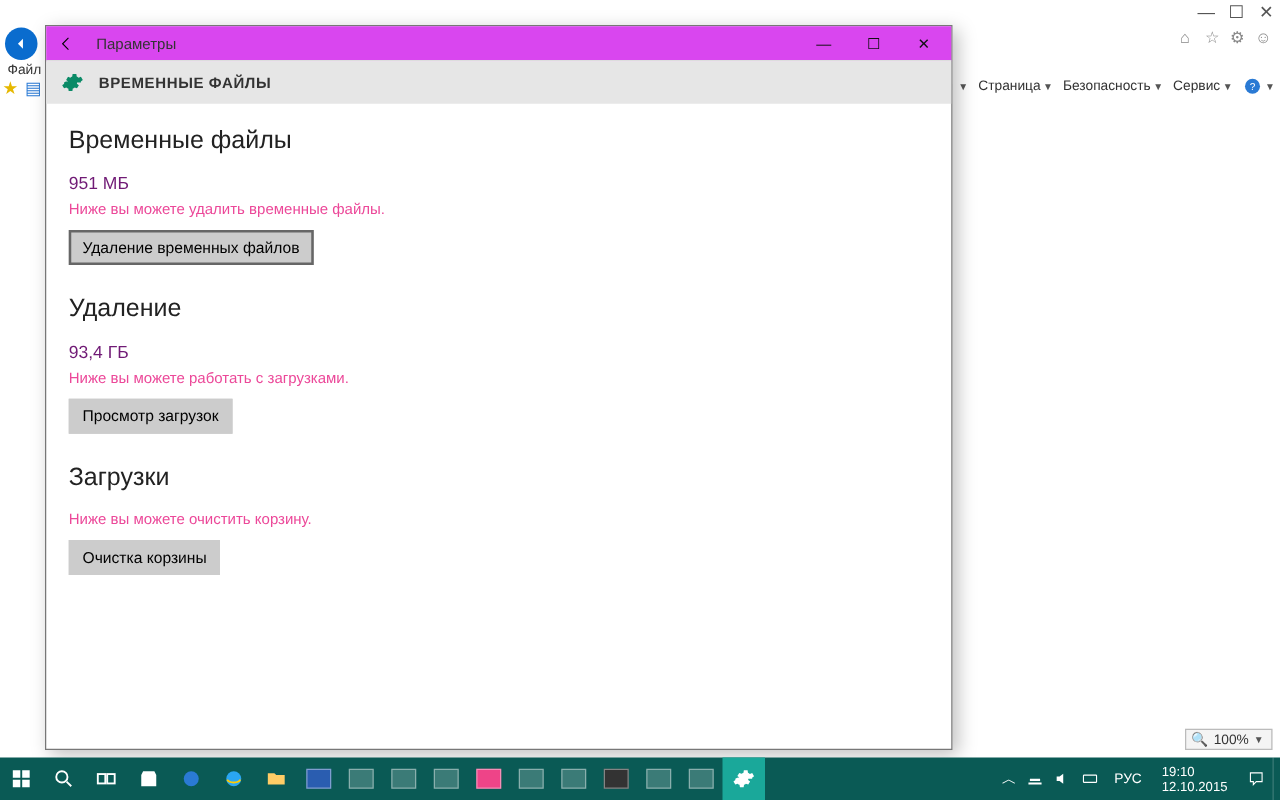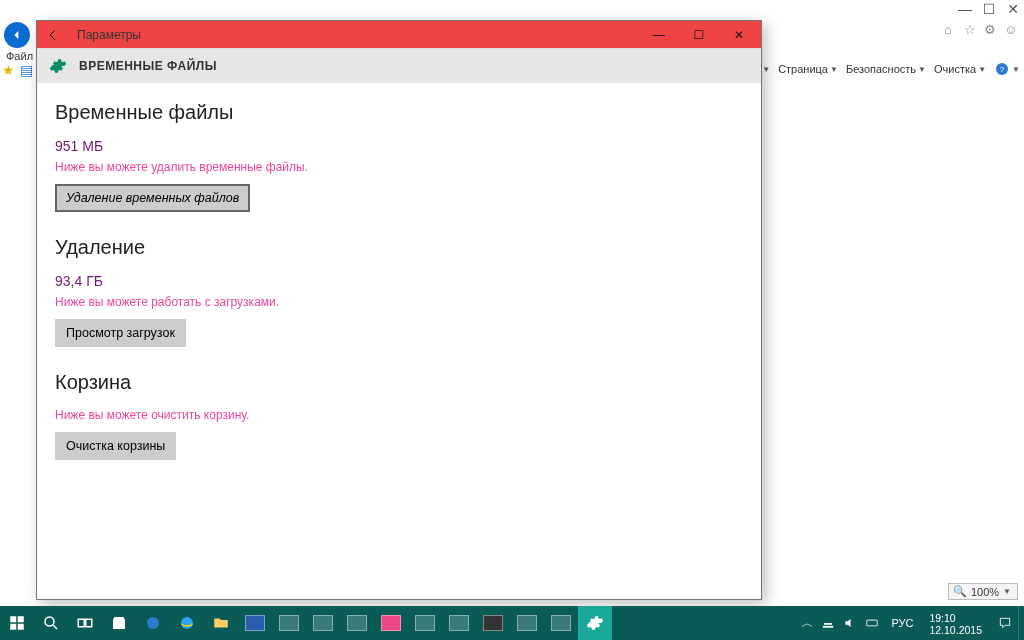--- a/index.html
+++ b/index.html
@@ -41,21 +41,21 @@
   .printer { width:16px; height:14px; }
 
   
   .settings-window {
     position:absolute; left:36px; top:20px; width:726px; height:580px;
     background:#fff; border:1px solid #777; box-shadow: 4px 4px 14px rgba(0,0,0,.25);
     display:flex; flex-direction:column;
   }
   .settings-titlebar {
     height:28px; display:flex; align-items:center; justify-content:space-between;
-    padding:0 2px 0 6px; border-bottom:1px solid #ddd; background:#ef4444;
+    padding:0 2px 0 6px; border-bottom:1px solid #ddd; background:#d946ef;
   }
   .tb-left { display:flex; align-items:center; gap:14px; }
   .tb-back { width:20px; height:20px; display:flex; align-items:center; justify-content:center; }
   .tb-back svg { width:14px; height:14px; stroke:#000; fill:none; stroke-width:1.5; }
   .tb-title { font-size:12px; color:#333; }
   .tb-right { display:flex; }
   .tb-btn { width:40px; height:28px; display:flex; align-items:center; justify-content:center; font-size:12px; color:#111; }
 
   .settings-header {
     height:34px; background:#e6e6e6; display:flex; align-items:center; gap:10px;
@@ -70,21 +70,21 @@
 
   .settings-body { padding:18px 18px 0 18px; overflow:auto; flex:1; }
   .section { margin-bottom:24px; }
   .section h2 { font-weight:400; font-size:20px; color:#222; margin-bottom:14px; }
   .size-label { font-size:14px; color:#701a75; margin-bottom:6px; }
   .desc { font-size:12px; color:#ec4899; margin-bottom:10px; }
   .grey-btn {
     display:inline-block; background:#ccc; color:#000; font-size:12.5px;
     padding:6px 10px; border:1px solid #ccc; cursor:pointer;
   }
-  .grey-btn.focus { border:2px solid #666; padding:5px 9px;font-style:italic; }
+  .grey-btn.focus { border:2px solid #666; padding:5px 9px; }
 
   
   .zoom-ind {
     position:absolute; right:6px; bottom:40px; font-size:11px; color:#333;
     border:1px solid #bbb; background:#f4f4f4; padding:1px 6px 1px 4px;
     display:flex; align-items:center; gap:4px;
   }
 
   
   .taskbar {
@@ -159,21 +159,21 @@
     </span>
     <span class="drop">
       <span>Страница</span>
       <span class="caret">▼</span>
     </span>
     <span class="drop">
       <span>Безопасность</span>
       <span class="caret">▼</span>
     </span>
     <span class="drop">
-      <span>Очистка</span>
+      <span>Сервис</span>
       <span class="caret">▼</span>
     </span>
     <span class="drop">
       <svg viewBox="0 0 24 24" width="16" height="16">
           <circle cx="12" cy="12" r="9" fill="#2a7ad4"></circle>
           <text x="12" y="16" text-anchor="middle" font-size="12" fill="#fff">?</text>
         </svg>
       <span class="caret">▼</span>
     </span>
   </div>
@@ -221,21 +221,21 @@
     </div>
 
     <div class="section">
       <h2>Удаление</h2>
       <div class="size-label">93,4 ГБ</div>
       <div class="desc">Ниже вы можете работать с загрузками.</div>
       <div class="grey-btn">Просмотр загрузок</div>
     </div>
 
     <div class="section">
-      <h2>Корзина</h2>
+      <h2>Загрузки</h2>
       <div class="desc">Ниже вы можете очистить корзину.</div>
       <div class="grey-btn">Очистка корзины</div>
     </div>
 
   </div>
 </div>
 
 <div class="taskbar">
   <div class="tb-icons">
     <div class="tb-item">

